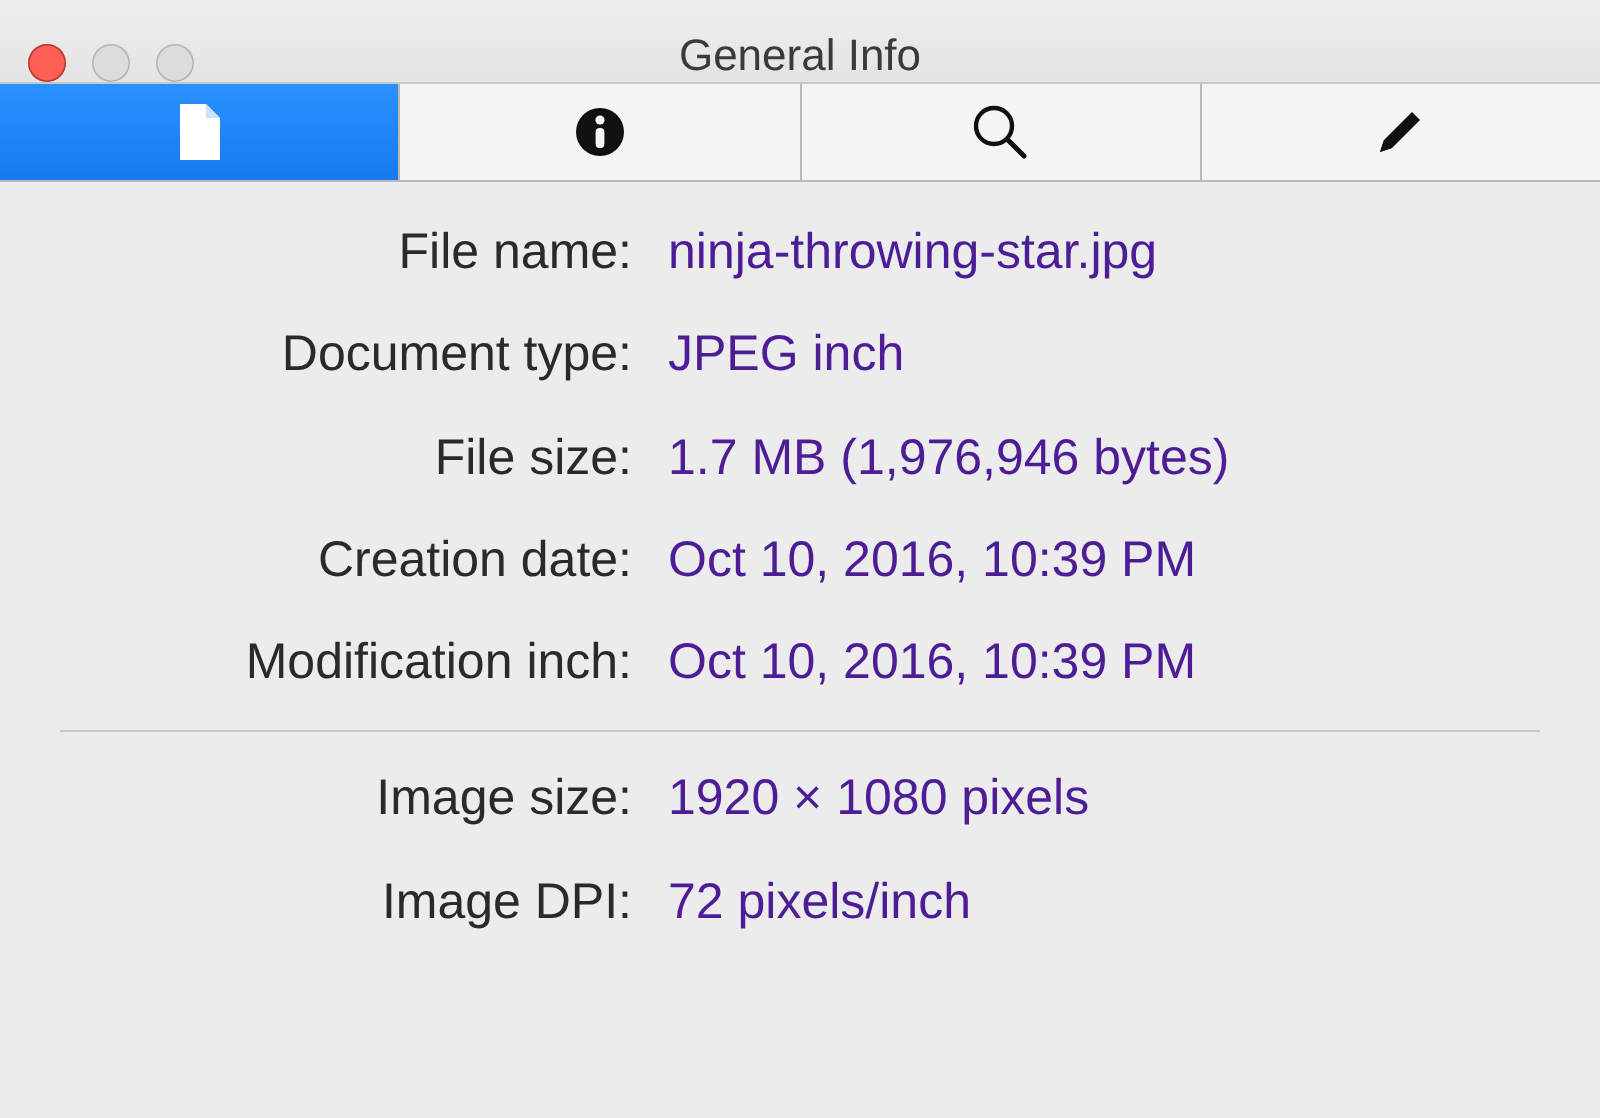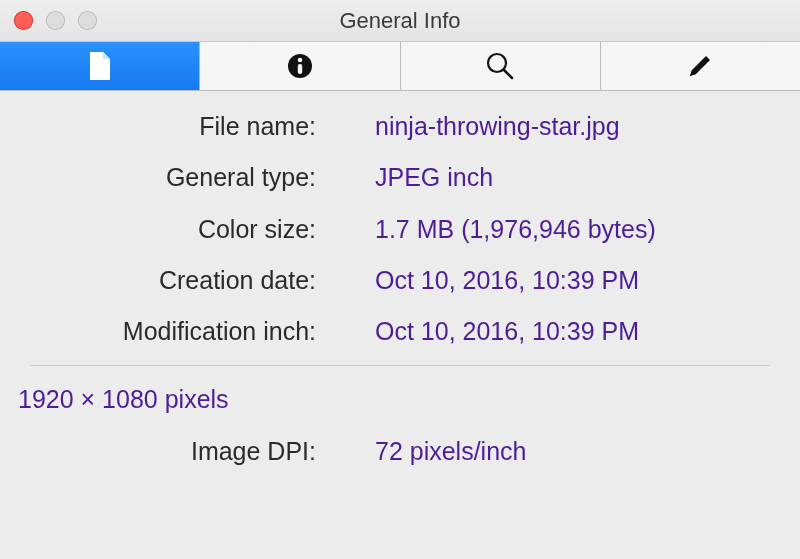--- a/index.html
+++ b/index.html
@@ -12,21 +12,21 @@
     background: #ececec;
     color: #2a2a2a;
   }
 
   
   .titlebar {
     height: 41px;
     background: linear-gradient(to bottom, #eeeeee, #e4e4e4);
     border-bottom: 1px solid #c8c8c8;
     display: flex;
-    align-items: center;
+    align-items: flex-end;
     position: relative;
   }
   .traffic-lights {
     display: flex;
     gap: 13px;
     margin-left: 14px;
   }
   .light {
     width: 19px;
     height: 19px;
@@ -70,21 +70,20 @@
   
   .info {
     padding: 10px 0 0 0;
   }
   .row {
     display: flex;
     align-items: center;
     padding: 10px 0 10px 0;
     font-size: 25px;
     line-height: 1.25;
-    gap: 41px;
   }
   .label {
     width: 316px;
     min-width: 316px;
     text-align: right;
     color: #2a2a2a;
   }
   .value {
     padding-left: 18px;
     color: #4c1d95;
@@ -150,42 +149,43 @@
 </div>
 
 <div class="info">
 
   <div class="row">
     <div class="label">File name:</div>
     <div class="value">ninja-throwing-star.jpg</div>
   </div>
 
   <div class="row">
-    <div class="label">General type:</div>
+    <div class="label">Document type:</div>
     <div class="value">JPEG inch</div>
   </div>
 
   <div class="row">
-    <div class="label">Color size:</div>
+    <div class="label">File size:</div>
     <div class="value">1.7 MB (1,976,946 bytes)</div>
   </div>
 
   <div class="row">
     <div class="label">Creation date:</div>
     <div class="value">Oct 10, 2016, 10:39 PM</div>
   </div>
 
   <div class="row">
     <div class="label">Modification inch:</div>
     <div class="value">Oct 10, 2016, 10:39 PM</div>
   </div>
 
   <div class="divider"></div>
 
   <div class="row">
+    <div class="label">Image size:</div>
     <div class="value">1920 × 1080 pixels</div>
   </div>
 
   <div class="row">
     <div class="label">Image DPI:</div>
     <div class="value">72 pixels/inch</div>
   </div>
 
 
 </div>

